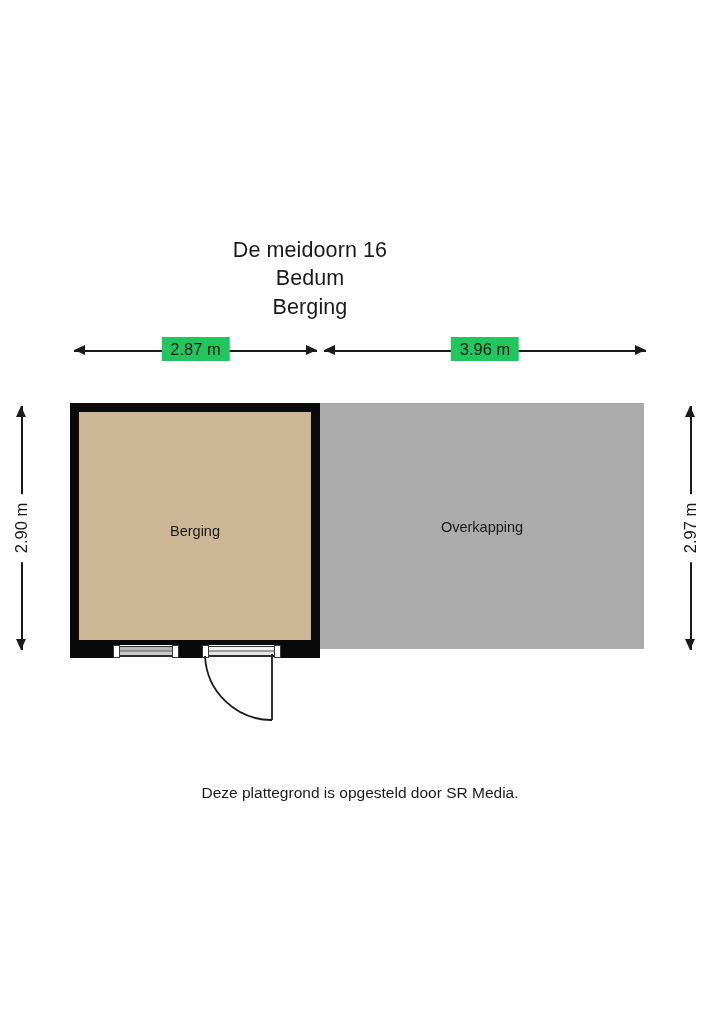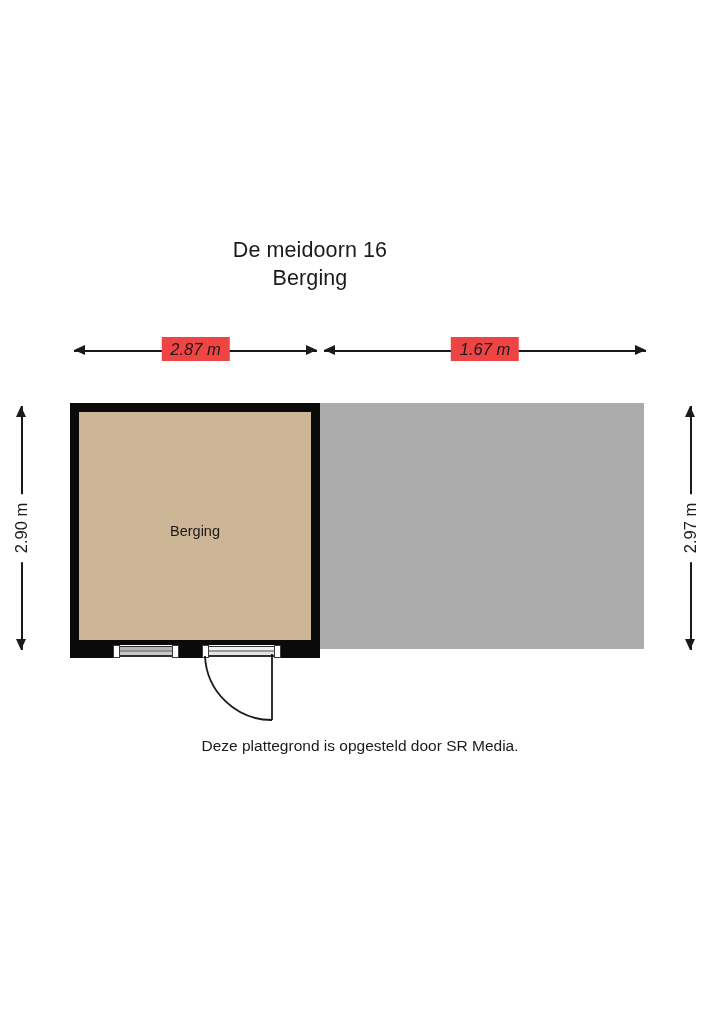--- a/index.html
+++ b/index.html
@@ -58,26 +58,25 @@
   }
   .dim-h .ah.right {
     right: 0;
     border-left: 11px solid #1a1a1a;
   }
   .dim-h .dlabel {
     position: absolute;
     left: 50%;
     top: -2px;
     transform: translateX(-50%);
-    background: #ef4444;
+    background: #22c55e;
     padding: 0 9px;
     font-size: 16.5px;
     line-height: 24px;
     white-space: nowrap;
-    font-style: italic;
   }
 
   
   .dim-v {
     position: absolute;
     width: 22px;
   }
   .dim-v .rule {
     position: absolute;
     top: 0;
@@ -209,42 +208,44 @@
     position: absolute;
     left: 0;
     top: 735px;
     width: 720px;
     text-align: center;
     line-height: 1.45;
   }
   #disclaimer .dline {
     font-size: 15.5px;
     color: #1a1a1a;
+    margin-top: 47px;
   }
 </style>
 </head>
 <body>
 
 <div id="title-block">
   <div class="tline">De meidoorn 16</div>
+  <div class="tline">Bedum</div>
   <div class="tline">Berging</div>
 </div>
 
 <div class="dim-h" id="dim-top-left" style="left:74px; top:339px; width:243px;">
   <div class="rule"></div>
   <div class="ah left"></div>
   <div class="ah right"></div>
   <div class="dlabel">2.87 m</div>
 </div>
 
 <div class="dim-h" id="dim-top-right" style="left:324px; top:339px; width:322px;">
   <div class="rule"></div>
   <div class="ah left"></div>
   <div class="ah right"></div>
-  <div class="dlabel">1.67 m</div>
+  <div class="dlabel">3.96 m</div>
 </div>
 
 <div class="dim-v" id="dim-left" style="left:10px; top:406px; height:244px;">
   <div class="rule"></div>
   <div class="ah top"></div>
   <div class="ah bottom"></div>
   <div class="dlabel">2.90 m</div>
 </div>
 
 <div class="dim-v" id="dim-right" style="left:679px; top:406px; height:244px;">
@@ -276,18 +277,19 @@
 
   <svg id="door-swing" width="110" height="85" viewBox="0 0 110 85">
     <path d="M 9 6 A 67 67 0 0 0 76 70" fill="none" stroke="#1a1a1a" stroke-width="1.8"></path>
     <line x1="76" y1="4" x2="76" y2="70" stroke="#1a1a1a" stroke-width="1.8"></line>
   </svg>
 
   <div class="room-label" style="left:115px; top:521px; width:160px;">
     <div>Berging</div>
   </div>
 
+  <div class="room-label" style="left:402px; top:517px; width:160px;">Overkapping</div>
 
 </div>
 
 <div id="disclaimer">
   <div class="dline">Deze plattegrond is opgesteld door SR Media.</div>
 </div>
 
 </body></html>

